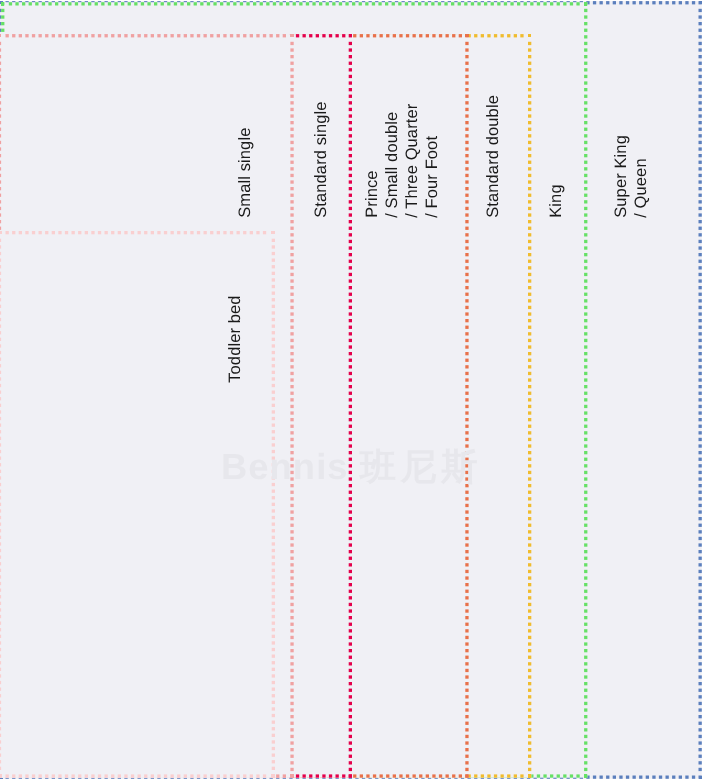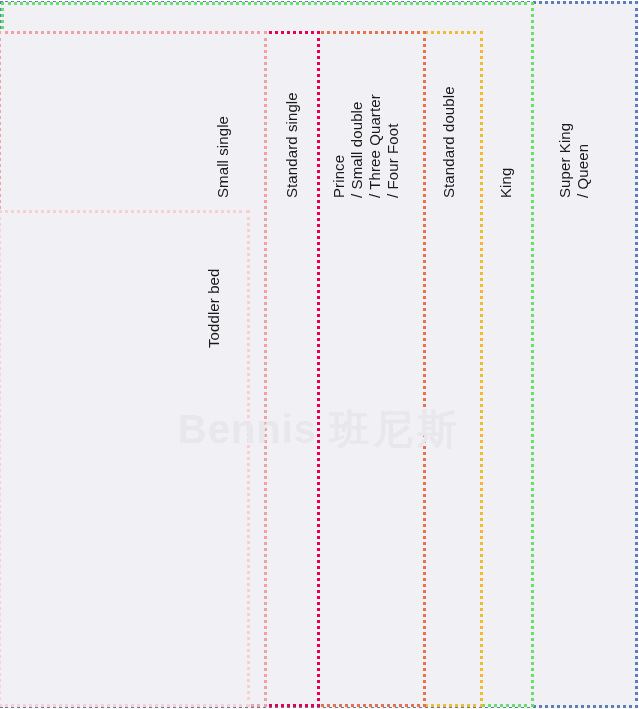--- a/index.html
+++ b/index.html
@@ -50,21 +50,21 @@
     line-height: 18px;
   }
 
   
   #watermark {
     position: absolute;
     left: 0;
     right: 0;
     top: 402px;
     text-align: center;
-    font-size: 40px;
+    font-size: 33px;
     font-weight: bold;
     color: #e7e7ec;
     letter-spacing: 1px;
     user-select: none;
     pointer-events: none;
     font-family: "Liberation Sans", sans-serif;
   }
   #watermark .cjk { letter-spacing: 4px; }
 </style>
 </head>

